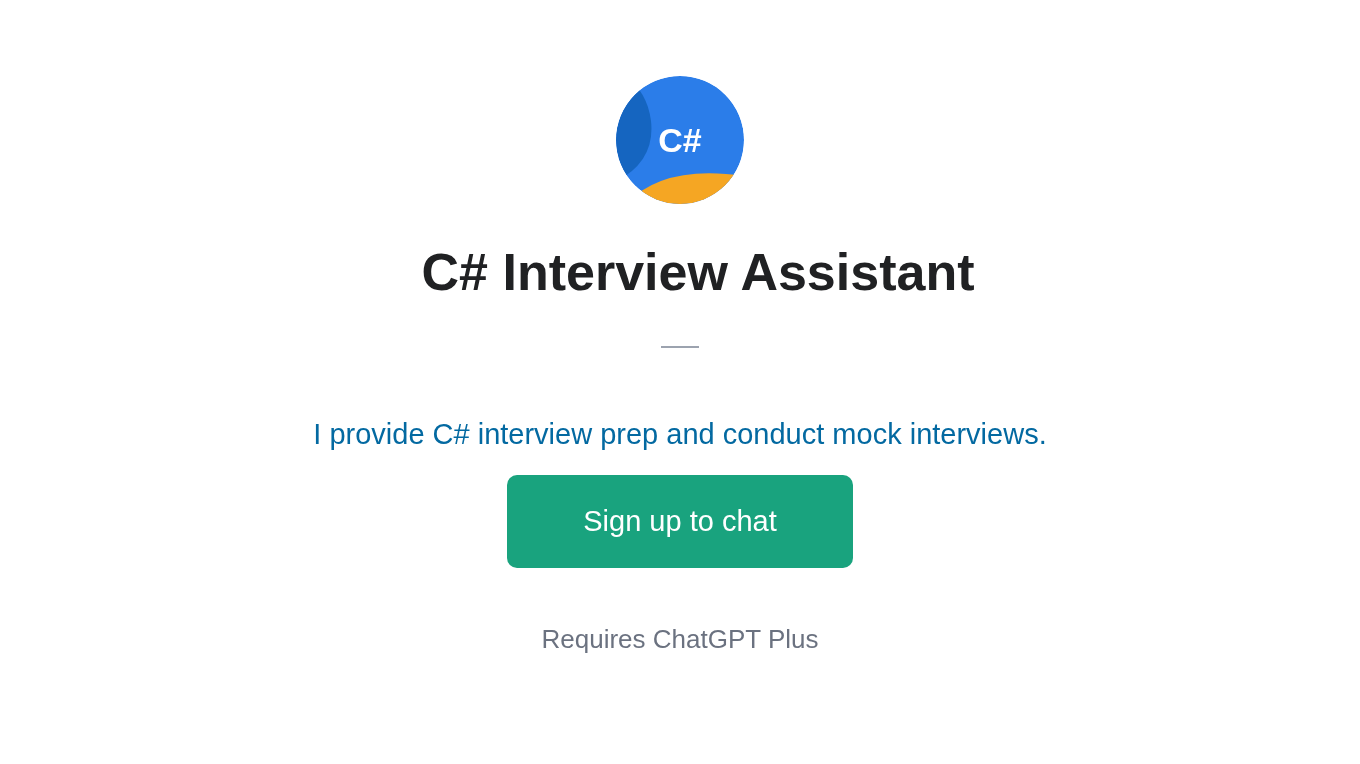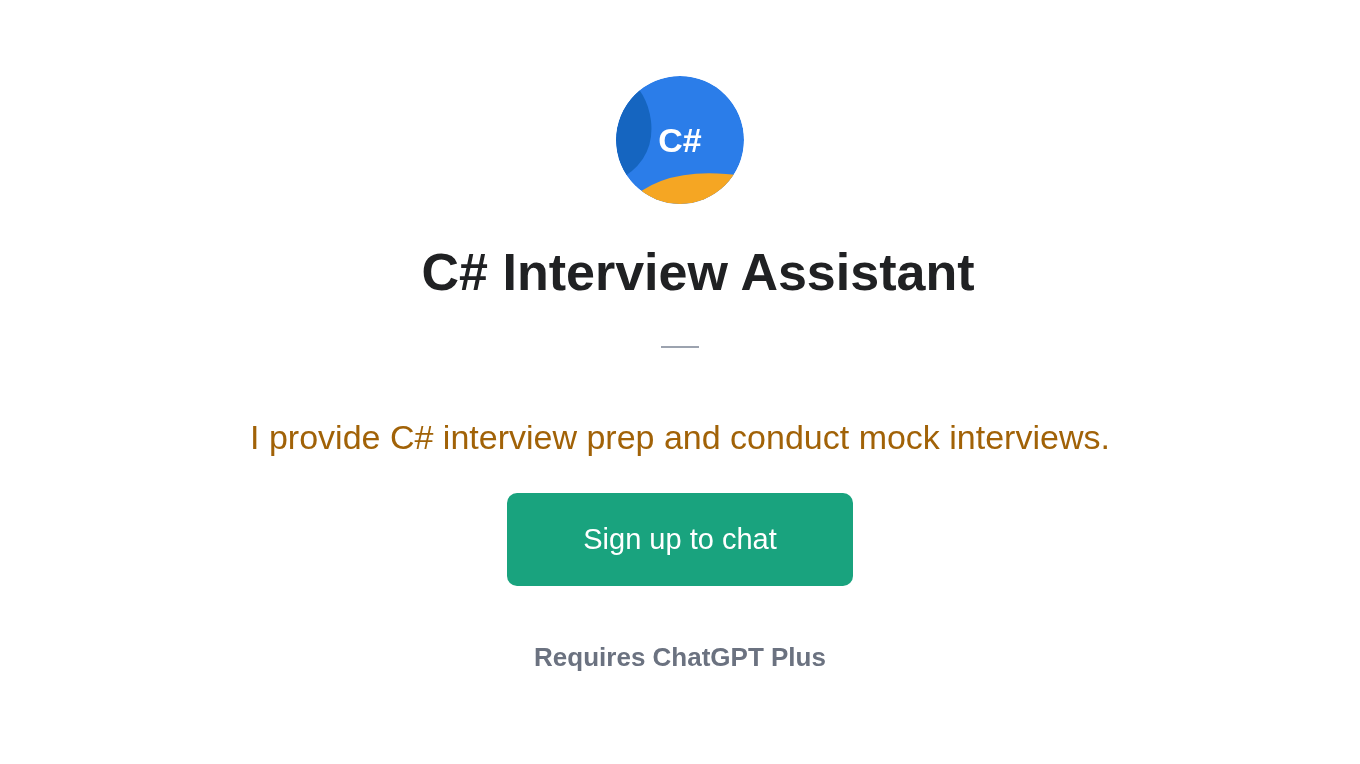--- a/index.html
+++ b/index.html
@@ -32,42 +32,42 @@
       margin-bottom: 44px;
       margin-left: 36px;
     }
     .divider {
       width: 38px;
       height: 2px;
       background: #9ca3af;
       margin-bottom: 70px;
     }
     .description {
-      font-size: 34px;
-      color: #a16207;
-      margin-bottom: 36px;
+      font-size: 29px;
+      color: #0369a1;
+      margin-bottom: 24px;
       font-weight: 400;
     }
     .signup-button {
       background: #19a37e;
       color: #ffffff;
       border: none;
       padding: 30px 76px;
       font-size: 29px;
       border-radius: 10px;
       cursor: pointer;
       font-weight: 400;
       margin-bottom: 56px;
       font-family: inherit;
       text-align: center;
     }
     .requirement {
       font-size: 26px;
       color: #6b7280;
-      font-weight: 700;
+      font-weight: 400;
     }
   </style>
 </head>
 <body>
 
 <div class="logo">
   <svg width="128" height="128" viewBox="0 0 128 128">
     <defs>
       <clipPath id="circle-clip">
         <circle cx="64" cy="64" r="64"></circle>

